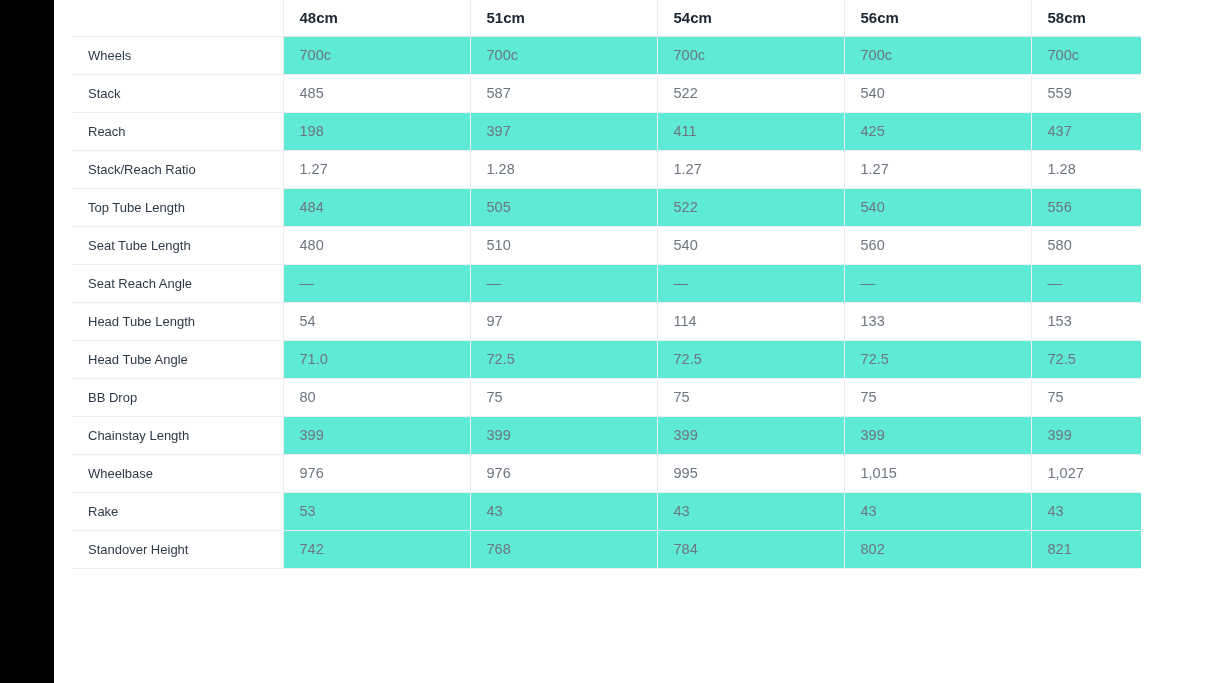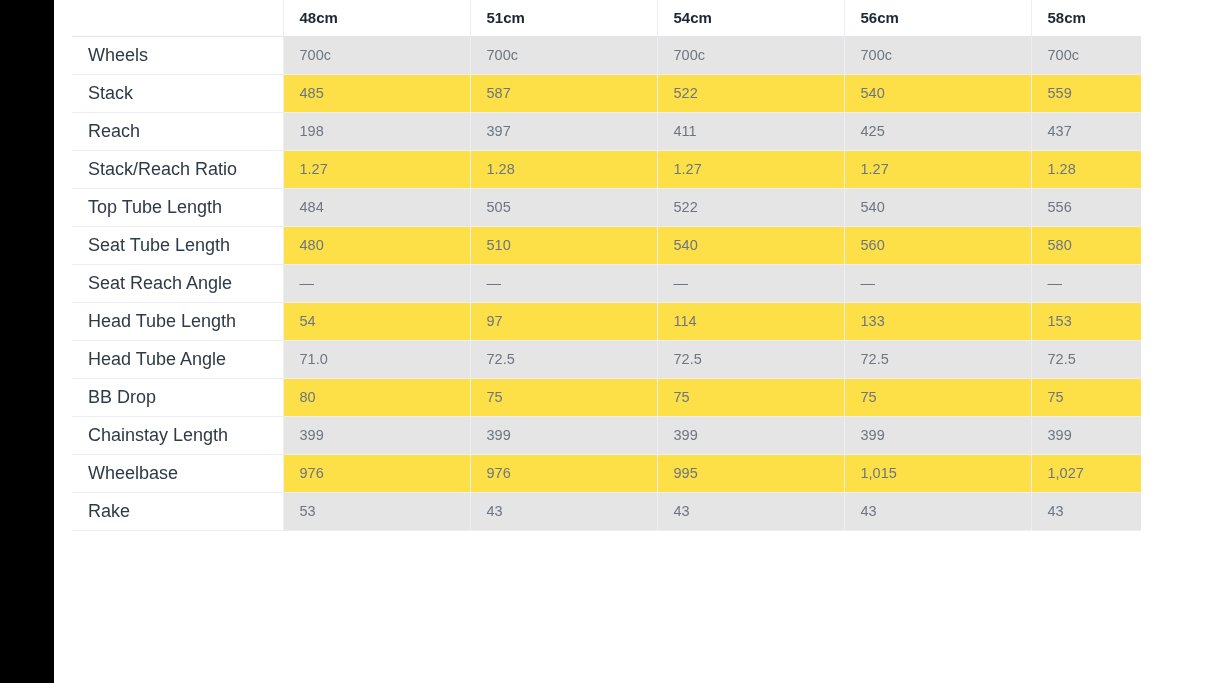--- a/index.html
+++ b/index.html
@@ -73,31 +73,31 @@
     height: 36px;
     border-bottom: 1px solid #e3e6ea;
     background: #ffffff;
   }
   table.spec-table thead th.corner {
     background: #ffffff;
   }
   table.spec-table td.label-cell {
     color: #2f3a47;
     background: #ffffff;
-    font-size: 18px;
+    font-size: 13px;
   }
   table.spec-table td.val-cell {
     color: #6d7680;
   }
   
   tr.stripe td {
-    background: #e5e5e5;
+    background: #5eead4;
   }
   tr.plain td {
-    background: #fde047;
+    background: #ffffff;
   }
   td.dash {
     color: #e8443a;
   }
   
   table.spec-table td.val-cell,
   table.spec-table th.size-head {
     border-left: 1px solid #eceef1;
   }
   table.spec-table th.size-head:first-of-type,
@@ -247,17 +247,25 @@
         <tr class="stripe">
           <td class="label-cell">Rake</td>
           <td class="val-cell">53</td>
           <td class="val-cell">43</td>
           <td class="val-cell">43</td>
           <td class="val-cell">43</td>
           <td class="val-cell">43</td>
         </tr>
 
 
+        <tr class="stripe">
+          <td class="label-cell">Standover Height</td>
+          <td class="val-cell">742</td>
+          <td class="val-cell">768</td>
+          <td class="val-cell">784</td>
+          <td class="val-cell">802</td>
+          <td class="val-cell">821</td>
+        </tr>
 
       </tbody>
     </table>
   </div>
 </div>
 
 </body></html>

